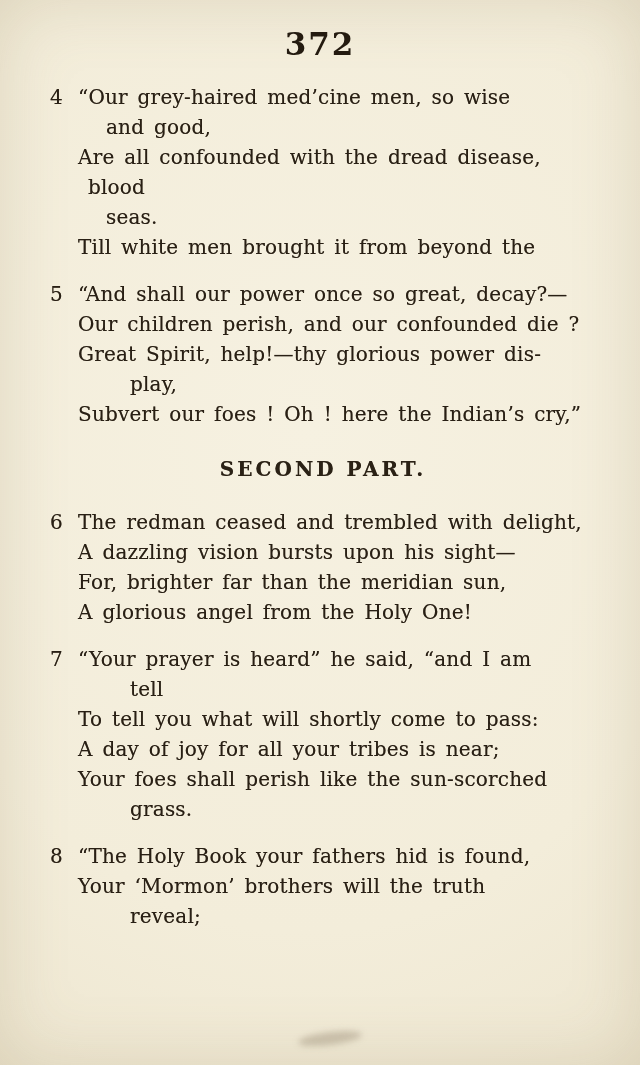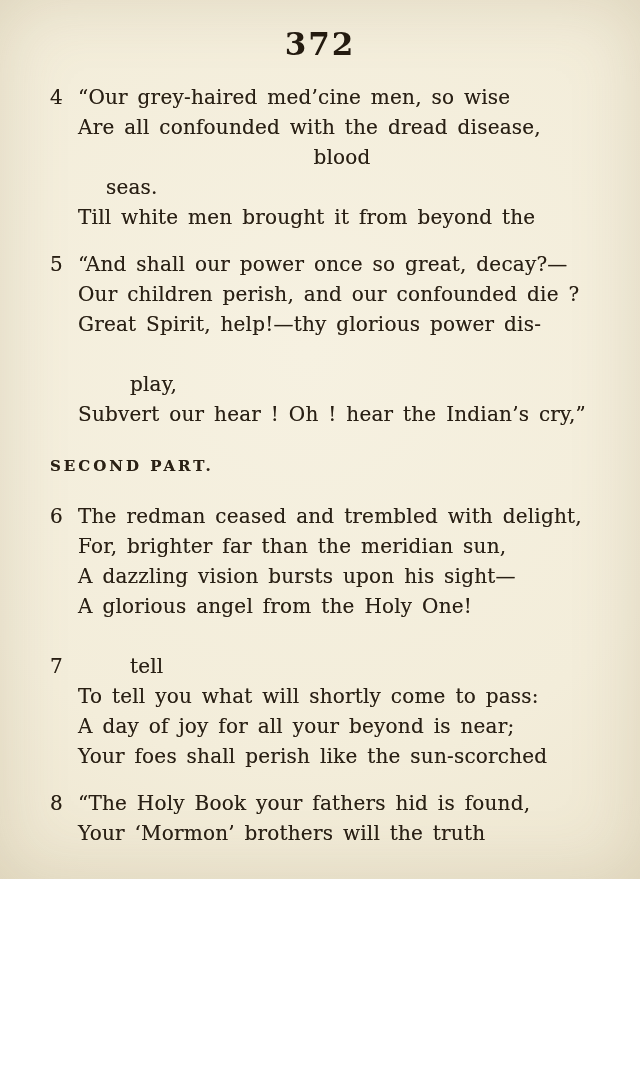--- a/index.html
+++ b/index.html
@@ -8,21 +8,21 @@
     width: 640px;
     height: 1065px;
   }
   body {
     font-family: "DejaVu Serif", serif;
     overflow: hidden;
   }
   .page {
     position: relative;
     width: 640px;
-    height: 879px;
+    height: 1065px;
     box-sizing: border-box;
     background:
       radial-gradient(ellipse 130% 95% at 48% 40%, #f6f1e1 0%, #f3edda 50%, #ece4cd 85%, #e5dcc1 100%);
     box-shadow: inset 0 0 70px rgba(140, 118, 78, 0.20);
     color: #281f14;
     overflow: hidden;
   }
   .pagenum {
     text-align: center;
     padding-top: 26px;
@@ -43,25 +43,26 @@
     word-spacing: 0.16em;
     letter-spacing: 0.2px;
     text-shadow: 0 0 0.5px rgba(45, 32, 18, 0.55);
   }
   .vnum {
     position: absolute;
     left: 0;
     top: 0;
   }
   .line { white-space: nowrap; }
-  .ind05 { padding-left: 10px; text-align: center; }
+  .ind05 { padding-left: 10px; }
   .ind1  { padding-left: 28px; }
-  .ind2  { padding-left: 52px; margin-top: 30px; }
+  .ind2  { padding-left: 52px; }
   .part-heading {
-    font-size: 15px;
+    text-align: center;
+    font-size: 20px;
     font-weight: bold;
     letter-spacing: 3px;
     margin: 28px 0 26px 0;
     color: #2a2115;
     text-shadow: 0 0 0.5px rgba(45, 32, 18, 0.5);
   }
   .smudge {
     position: absolute;
     left: 298px;
     top: 1032px;
@@ -79,55 +80,57 @@
 <div class="page">
 
   <div class="pagenum">372</div>
 
   <div class="content">
 
     <div class="verse">
       <div class="line">
         <span class="vnum">4</span><span>“Our grey-haired med’cine men, so wise</span>
       </div>
+      <div class="line ind1">and good,</div>
       <div class="line">Are all confounded with the dread disease,</div>
       <div class="line ind05">blood</div>
       <div class="line ind1">seas.</div>
       <div class="line">Till white men brought it from beyond the</div>
     </div>
 
     <div class="verse">
       <div class="line">
         <span class="vnum">5</span><span>“And shall our power once so great, decay?—</span>
       </div>
       <div class="line">Our children perish, and our confounded die ?</div>
       <div class="line">Great Spirit, help!—thy glorious power dis-</div>
       <div class="line ind2">play,</div>
-      <div class="line">Subvert our hear ! Oh ! hear the Indian’s cry,”</div>
+      <div class="line">Subvert our foes ! Oh ! here the Indian’s cry,”</div>
     </div>
 
     <div class="part-heading">SECOND PART.</div>
 
     <div class="verse">
       <div class="line">
         <span class="vnum">6</span><span>The redman ceased and trembled with delight,</span>
       </div>
+      <div class="line">A dazzling vision bursts upon his sight—</div>
       <div class="line">For, brighter far than the meridian sun,</div>
-      <div class="line">A dazzling vision bursts upon his sight—</div>
       <div class="line">A glorious angel from the Holy One!</div>
     </div>
 
     <div class="verse">
       <div class="line">
-        <span class="vnum">7</span>
+        <span class="vnum">7</span><span>“Your prayer is heard” he said, “and I am</span>
       </div>
       <div class="line ind2">tell</div>
       <div class="line">To tell you what will shortly come to pass:</div>
-      <div class="line">A day of joy for all your beyond is near;</div>
+      <div class="line">A day of joy for all your tribes is near;</div>
       <div class="line">Your foes shall perish like the sun-scorched</div>
+      <div class="line ind2">grass.</div>
     </div>
 
     <div class="verse">
       <div class="line">
         <span class="vnum">8</span><span>“The Holy Book your fathers hid is found,</span>
       </div>
       <div class="line">Your ‘Mormon’ brothers will the truth</div>
       <div class="line ind2">reveal;</div>
     </div>
 

